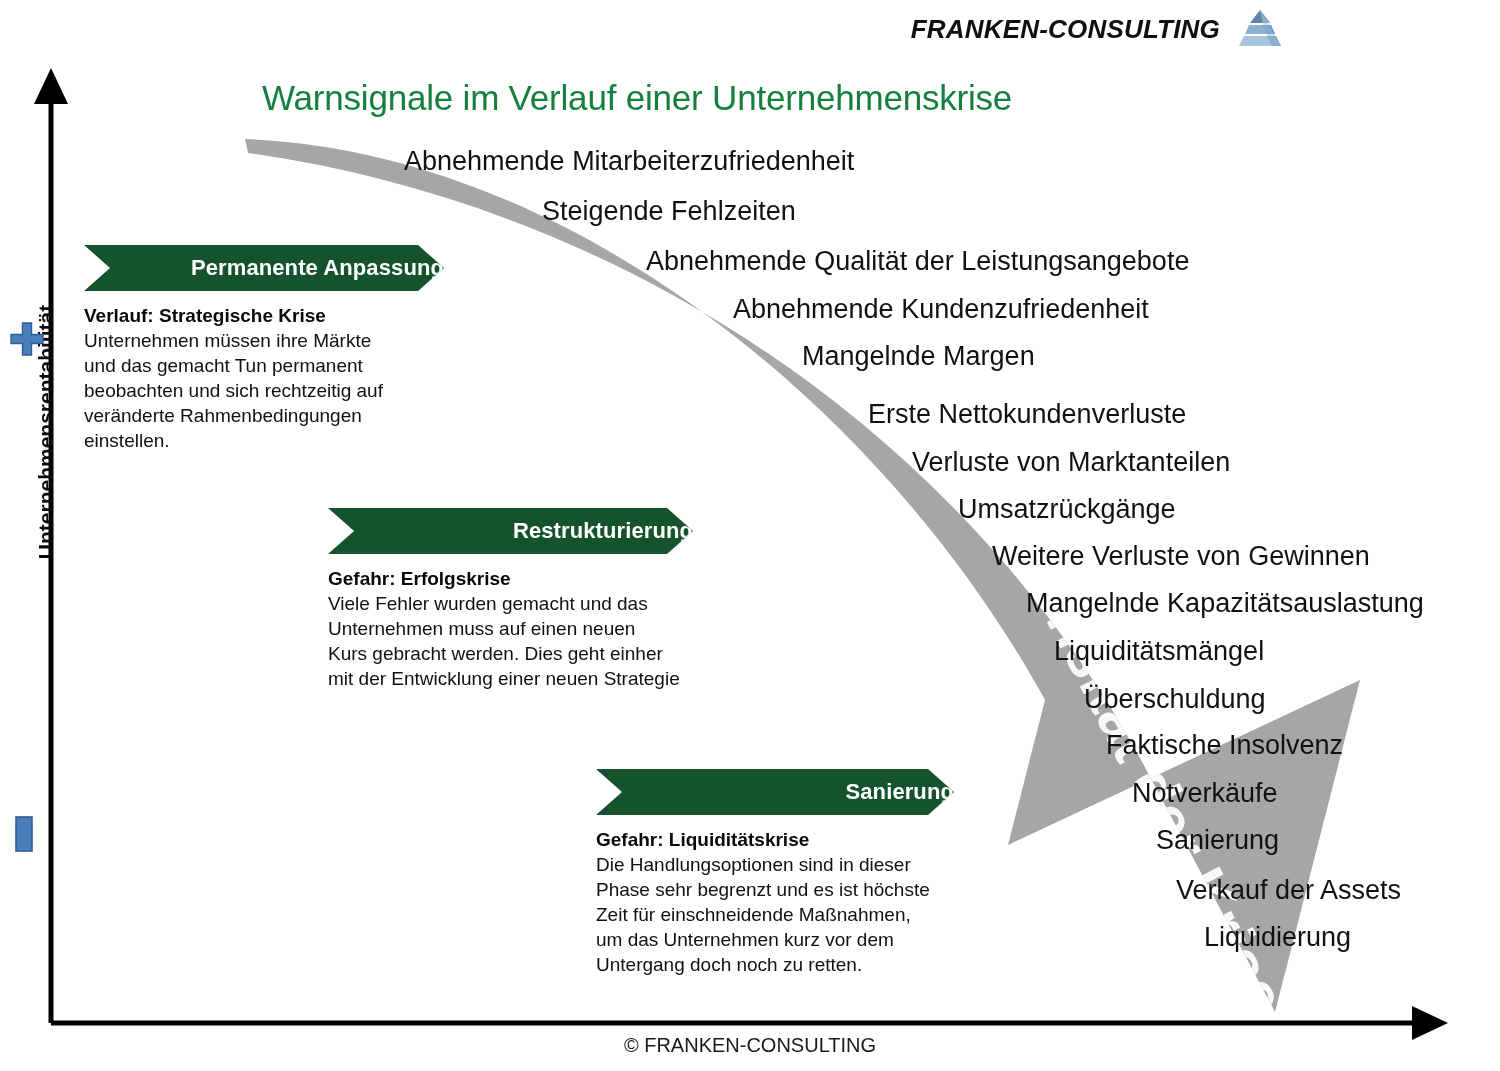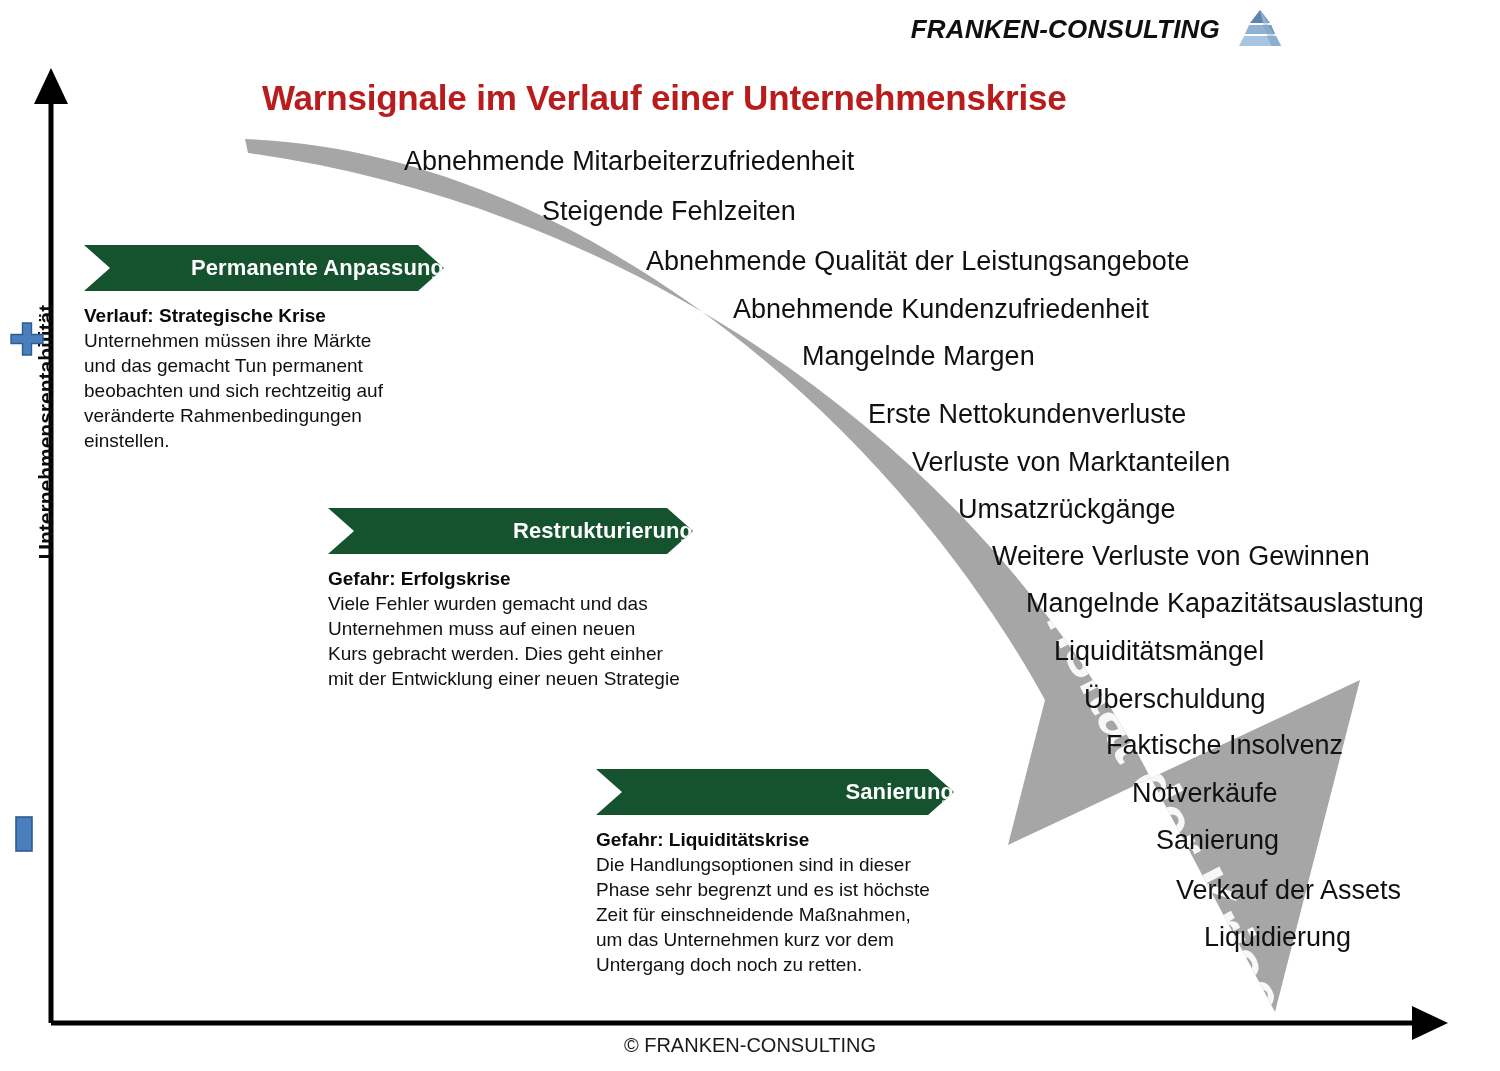--- a/index.html
+++ b/index.html
@@ -36,21 +36,21 @@
     text-align:center;
     font-weight:700;font-size:21px;color:#0b0b0b;
     white-space:nowrap;
   }
   .plus-icon{position:absolute;left:10px;top:322px;width:34px;height:34px;}
   .minus-icon{position:absolute;left:14px;top:815px;width:20px;height:38px;}
 
   
   .chart-title{
     position:absolute;left:262px;top:78px;
-    font-weight:700;font-size:35px;color:#b91c1c;
+    font-weight:400;font-size:35px;color:#15803d;
     letter-spacing:-.2px;white-space:nowrap;
   }
 
   
   .arrow-svg{position:absolute;left:0;top:0;width:1500px;height:1071px;}
   .wm-text{
     fill:#ffffff;
     font-family:"Liberation Sans", sans-serif;
     font-weight:700;
     font-size:62px;

